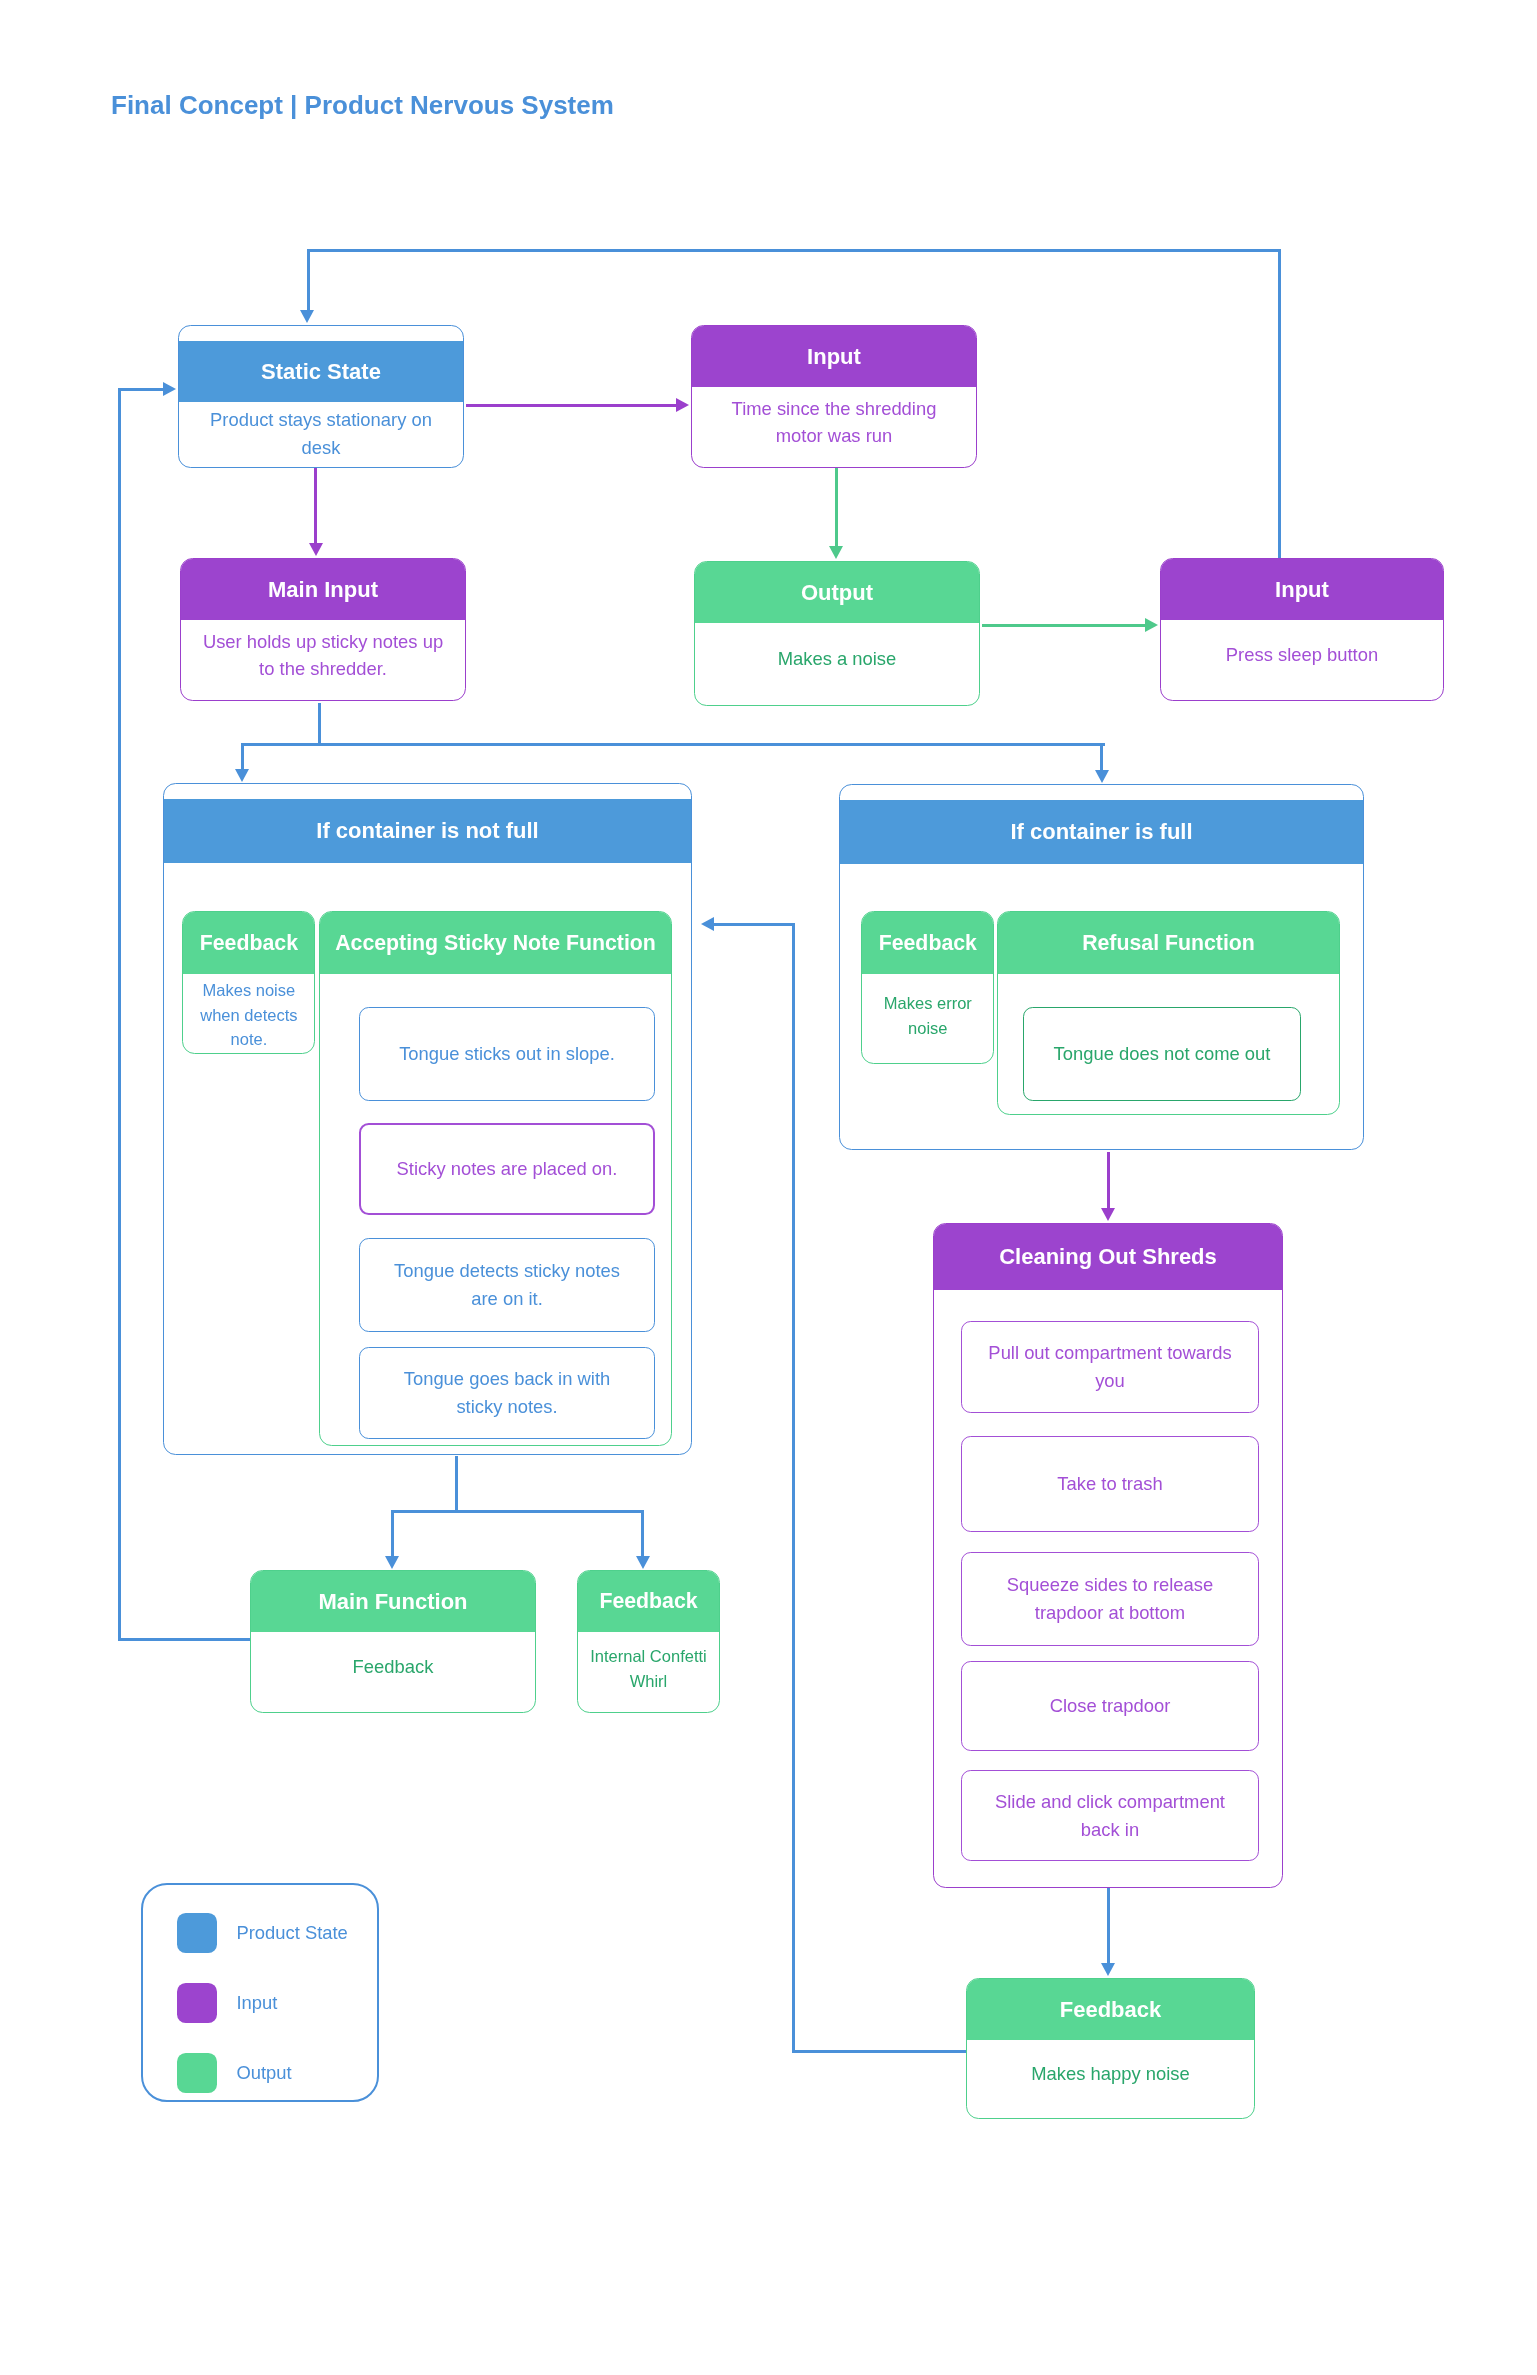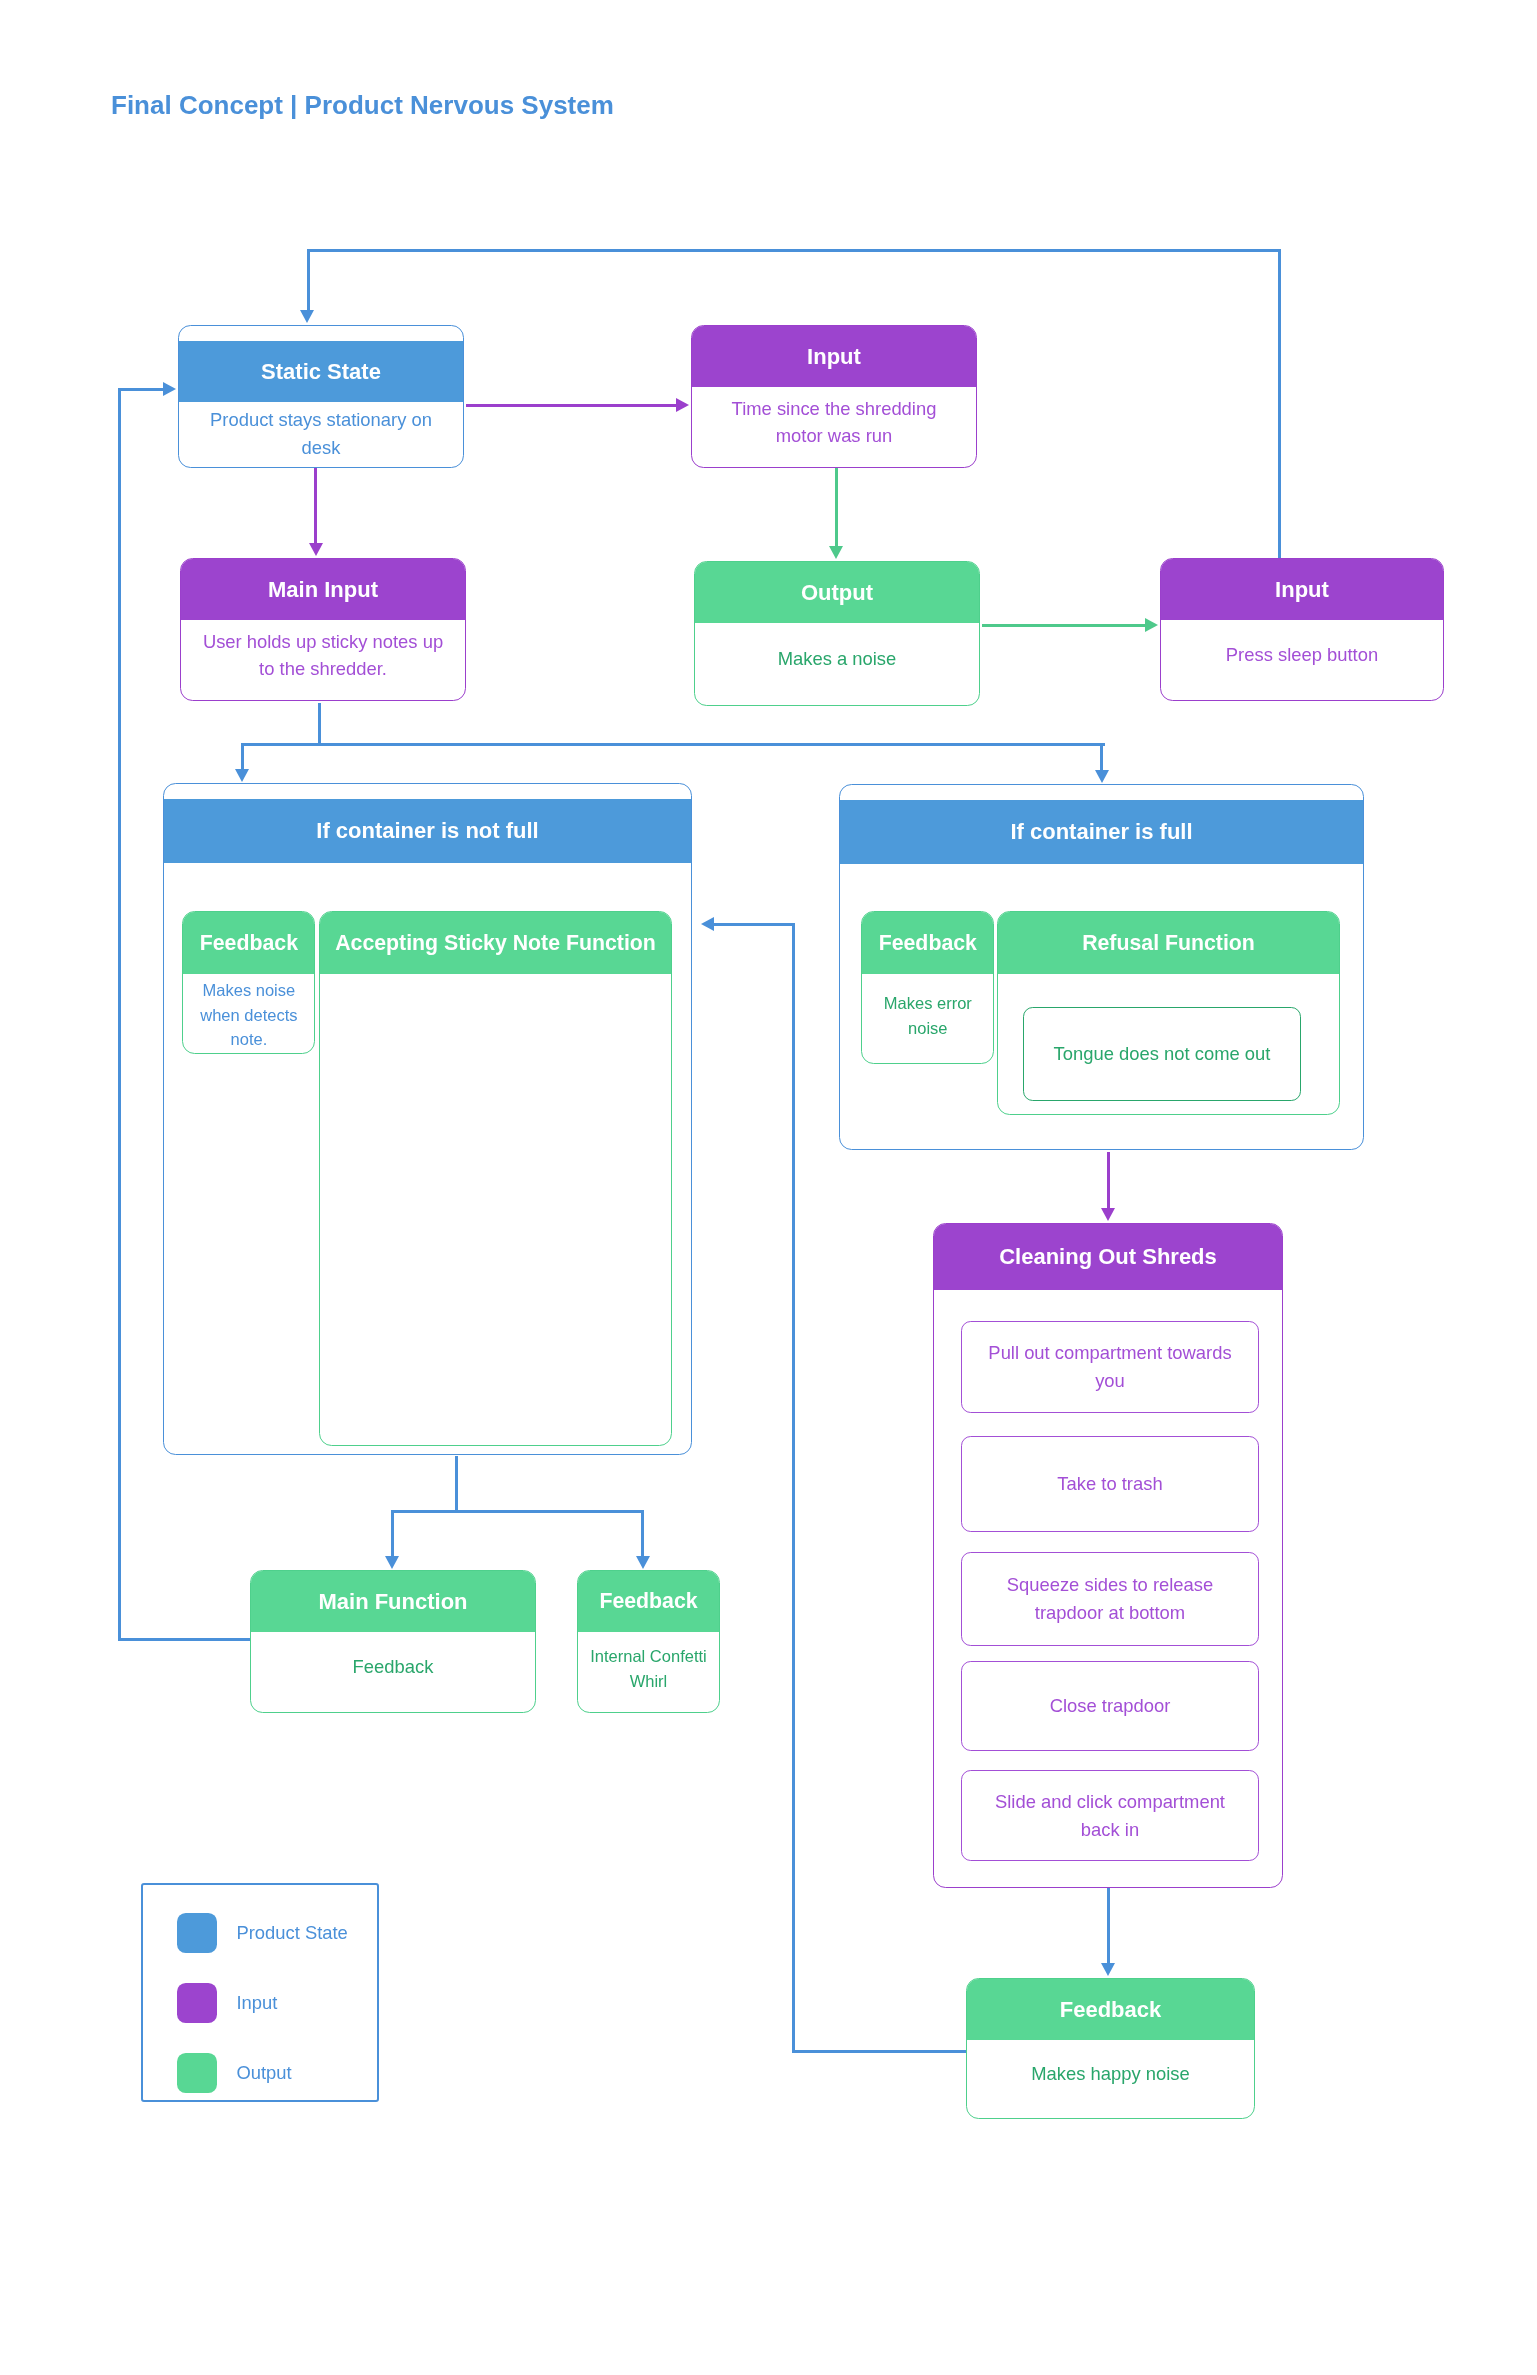--- a/index.html
+++ b/index.html
@@ -32,21 +32,21 @@
   .ah{position:absolute;width:0;height:0;}
   .ah-down.c-blue{border-left:7.8px solid transparent;border-right:7.8px solid transparent;border-top:13.6px solid #4a90d9;}
   .ah-down.c-purple{border-left:7.8px solid transparent;border-right:7.8px solid transparent;border-top:13.6px solid #9b3fcc;}
   .ah-down.c-green{border-left:7.8px solid transparent;border-right:7.8px solid transparent;border-top:13.6px solid #4ec98b;}
   .ah-right.c-blue{border-top:7.8px solid transparent;border-bottom:7.8px solid transparent;border-left:13.6px solid #4a90d9;}
   .ah-right.c-purple{border-top:7.8px solid transparent;border-bottom:7.8px solid transparent;border-left:13.6px solid #9b3fcc;}
   .ah-right.c-green{border-top:7.8px solid transparent;border-bottom:7.8px solid transparent;border-left:13.6px solid #4ec98b;}
   .ah-left.c-blue{border-top:7.8px solid transparent;border-bottom:7.8px solid transparent;border-right:13.6px solid #4a90d9;}
   
   .legend{position:absolute;left:141px;top:1883px;width:238px;height:219px;border:2.9px solid #4a90d9;
-          border-radius:3px;background:#fff;box-sizing:border-box;}
+          border-radius:26px;background:#fff;box-sizing:border-box;}
   .lrow{position:absolute;left:34px;display:flex;align-items:center;}
   .swatch{width:40px;height:40px;border-radius:8.7px;flex:0 0 auto;}
   .sw-blue{background:#4d9ada;} .sw-purple{background:#9c44ce;} .sw-green{background:#58d794;}
   .llabel{margin-left:19.4px;font-size:18.4px;color:#4a90d9;white-space:nowrap;}
 </style>
 </head>
 <body>
 
 <div class="canvas">
 
@@ -128,20 +128,26 @@
     <div class="hd h-blue" style="height:64px">If container is not full</div>
     <div class="cbody">
 
       <div class="node b-green" style="left:18.4px;top:48px;width:133px;height:143px">
         <div class="hd h-green small" style="height:62px">Feedback</div>
         <div class="bd tiny t-blue">Makes noise when detects note.</div>
       </div>
 
       <div class="node b-green" style="left:155px;top:48px;width:353px;height:535px">
         <div class="hd h-green small" style="height:62px">Accepting Sticky Note Function</div>
+        <div class="cbody">
+          <div class="step b-green t-blue" style="left:39px;top:33px;width:296px;height:94px">Tongue sticks out in slope.</div>
+          <div class="step thick b-purple t-purple" style="left:39px;top:149px;width:296px;height:92px">Sticky notes are placed on.</div>
+          <div class="step b-green t-blue" style="left:39px;top:264px;width:296px;height:94px">Tongue detects sticky notes are on it.</div>
+          <div class="step b-green t-blue" style="left:39px;top:373px;width:296px;height:92px">Tongue goes back in with sticky notes.</div>
+        </div>
       </div>
 
     </div>
   </div>
 
   <div class="node b-blue" style="left:839px;top:784px;width:525px;height:366px">
     <div class="hd h-blue" style="height:64px">If container is full</div>
     <div class="cbody">
 
       <div class="node b-green" style="left:21.3px;top:47px;width:133px;height:153px">

